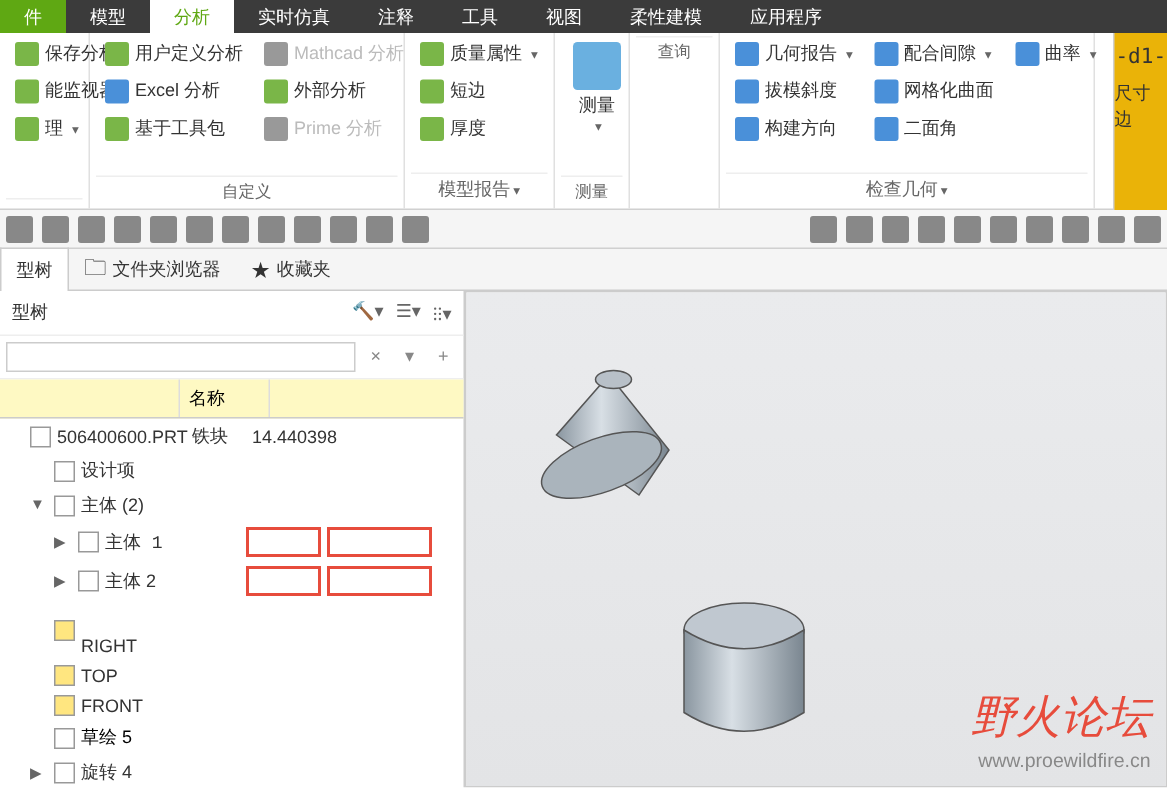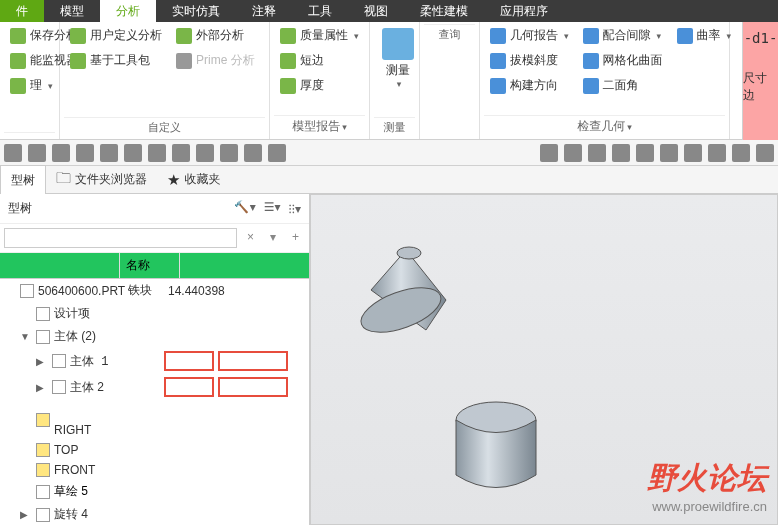--- a/index.html
+++ b/index.html
@@ -16,50 +16,50 @@
 .rbtn{display:flex;align-items:center;gap:4px;padding:3px 6px;cursor:pointer;white-space:nowrap;color:#333}
 .rbtn.disabled{color:#bbb}
 .ico{width:16px;height:16px;display:inline-block;background:#7ab648;border-radius:2px}
 .ico.blue{background:#4a90d9}
 .ico.gray{background:#999}
 .bigbtn{display:flex;flex-direction:column;align-items:center;padding:4px 8px;cursor:pointer;color:#333}
 .bigbtn .bigico{width:32px;height:32px;background:#7ab648;border-radius:3px;margin-bottom:2px}
 .bigbtn.disabled{color:#bbb}
 .bigbtn.disabled .bigico{background:#ddd}
 .dd{font-size:9px;color:#666;margin-left:2px}
-.rside{position:absolute;right:0;top:22px;width:36px;height:118px;background:#fca5a5;border-left:1px solid #d0d0d0;display:flex;flex-direction:column;align-items:center;padding-top:8px;gap:24px;font-size:11px;color:#333}
+.rside{position:absolute;right:0;top:22px;width:36px;height:118px;background:#eab308;border-left:1px solid #d0d0d0;display:flex;flex-direction:column;align-items:center;padding-top:8px;gap:8px;font-size:11px;color:#333}
 .qat{display:flex;background:#f5f5f5;border-bottom:1px solid #d0d0d0;height:26px;align-items:center;padding:0 4px;gap:6px}
 .qat span{width:18px;height:18px;display:inline-block;cursor:pointer}
 .qatico{background:#888;border-radius:2px}
 .panel-tabs{display:flex;background:#f5f5f5;height:28px;align-items:center;border-bottom:1px solid #ccc}
 .ptab{padding:6px 10px;cursor:pointer;display:flex;align-items:center;gap:4px;color:#333}
 .ptab.active{background:#fff;border:1px solid #ccc;border-bottom:1px solid #fff;margin-bottom:-1px}
 .ptab .pico{font-size:15px}
 .main{display:flex;height:331px}
 .tree-panel{width:310px;border-right:1px solid #ccc;background:#fff;display:flex;flex-direction:column}
 .tree-head{display:flex;justify-content:space-between;padding:6px 8px;border-bottom:1px solid #eee;color:#333}
 .tree-tools{display:flex;gap:8px;color:#666}
 .tree-tools span{cursor:pointer}
 .search-row{display:flex;padding:4px;gap:4px;border-bottom:1px solid #eee}
 .search-row input{flex:1;border:1px solid #ccc;padding:2px 4px}
 .search-row .x{cursor:pointer;color:#888;padding:2px 6px}
-.cols-head{display:flex;border-bottom:1px solid #ccc;background:#22c55e}
+.cols-head{display:flex;border-bottom:1px solid #ccc;background:#fef9c3}
 .cols-head div{padding:4px 6px;border-right:1px solid #ddd}
 .c1{width:120px}.c2{width:60px}.c3{flex:1}
 .tree-rows{flex:1;overflow:auto}
 .trow{display:flex;align-items:center;padding:3px 4px;color:#333}
 .trow .indent{display:inline-block}
 .trow .exp{width:12px;color:#666;cursor:pointer;font-size:10px}
 .trow .tico{width:14px;height:14px;margin:0 4px;display:inline-block;border:1px solid #999;background:#fff}
 .trow .tico.y{background:#ffe680}
 .redbox{border:2px solid #e74c3c;width:50px;height:20px;margin-left:4px}
 .viewport{flex:1;position:relative;border:1px solid #ccc}
 .vp-bg{position:absolute;inset:0;background:linear-gradient(to bottom,#eaebed,#e3e4e6)}
 .watermark{position:absolute;right:10px;bottom:10px;text-align:right}
-.wm-main{font-size:30px;color:#e74c3c;font-weight:bold;font-style:italic}
+.wm-main{font-size:30px;color:#e74c3c;font-weight:normal;font-style:italic}
 .wm-sub{font-size:13px;color:#888}
 svg.shape{position:absolute}
 </style>
 </head>
 <body>
 
 <div class="tabs" id="tabs">
     <div class="tab green">件</div>
     <div class="tab">模型</div>
     <div class="tab active">分析</div>
@@ -93,25 +93,33 @@
     <div class="rgroup-label"></div>
   </div>
   <div class="rgroup" style="width:210px">
     <div class="rgroup-body">
       <div class="col">
         <div class="rbtn">
             <span class="ico"></span>
             <span>用户定义分析</span>
           </div>
         <div class="rbtn">
+            <span class="ico blue"></span>
+            <span>Excel 分析</span>
+          </div>
+        <div class="rbtn">
             <span class="ico"></span>
             <span>基于工具包</span>
           </div>
       </div>
       <div class="col">
+        <div class="rbtn disabled">
+            <span class="ico gray"></span>
+            <span>Mathcad 分析</span>
+          </div>
         <div class="rbtn">
             <span class="ico"></span>
             <span>外部分析</span>
           </div>
         <div class="rbtn disabled">
             <span class="ico gray"></span>
             <span>Prime 分析</span>
           </div>
       </div>
     </div>

